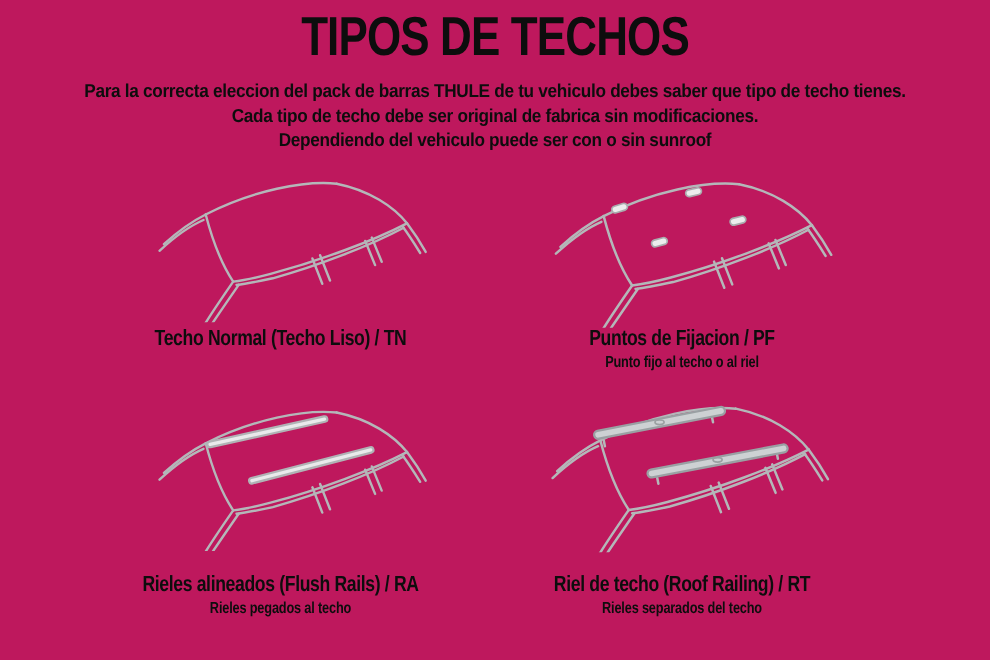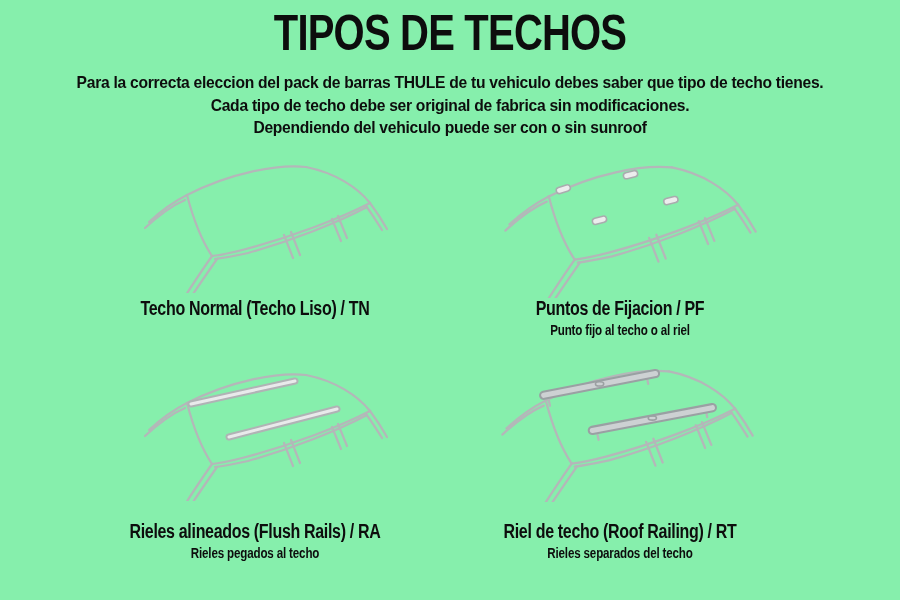--- a/index.html
+++ b/index.html
@@ -1,20 +1,20 @@
 <!DOCTYPE html>
 <html><head>
 <meta charset="utf-8">
 <style>
   html, body { margin: 0; padding: 0; background: #ffffff; }
   .page {
     position: relative;
     width: 900px;
     height: 600px;
-    background: #86efac;
+    background: #be185d;
     overflow: hidden;
     font-family: "Liberation Sans", sans-serif;
     color: #000000;
   }
   .title {
     position: absolute;
     top: 4px;
     left: 0;
     width: 100%;
     margin: 0;

